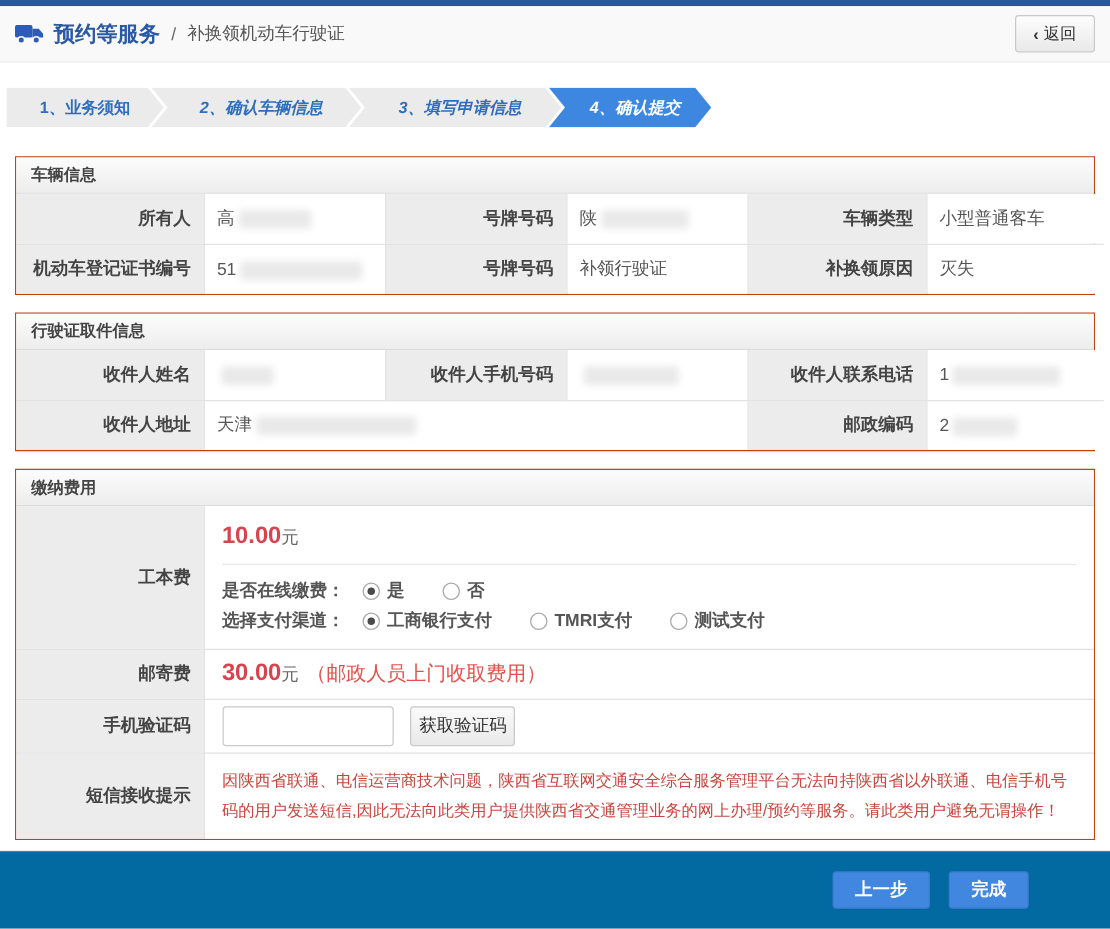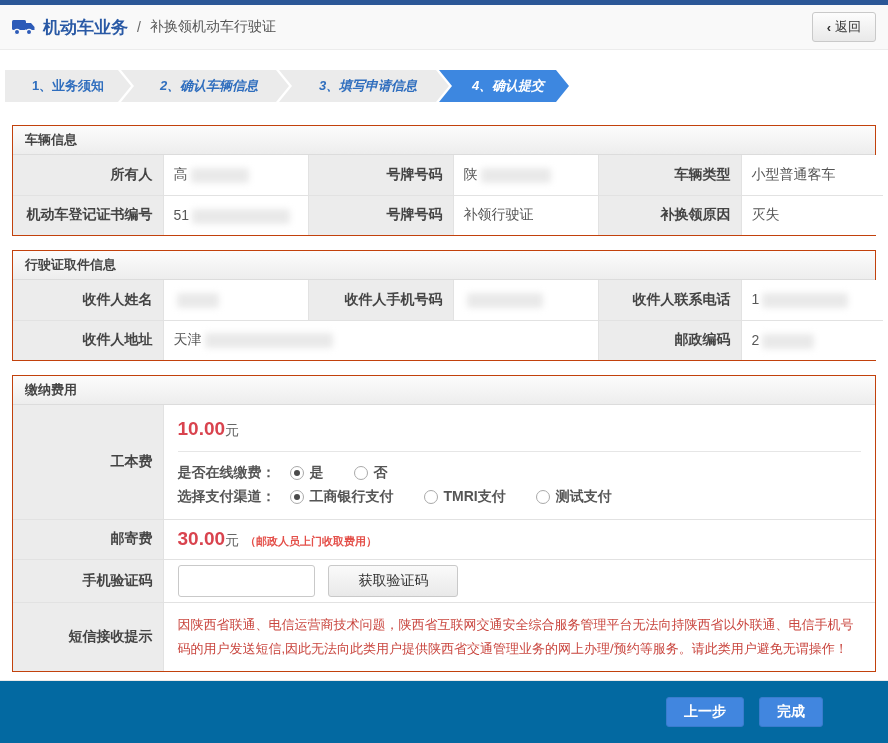--- a/index.html
+++ b/index.html
@@ -40,35 +40,35 @@
   table tr td:first-child { border-left:none; } table tr td:last-child { border-right:none; }
   table tr:first-child td { border-top:none; } table tr:last-child td { border-bottom:none; }
   td.lbl { background:#ececec; text-align:right; color:#444; font-weight:bold; }
   td.val { background:#fff; color:#555; text-align:left; }
 
   .redact { display:inline-block; height:15px; background:#e9e9e9; filter:blur(3px);
     border-radius:3px; vertical-align:middle; margin-left:3px; }
 
   .fee-amount { color:#d9434e; font-size:19px; font-weight:bold; }
   .fee-unit { color:#666; font-size:14px; }
-  .fee-note { color:#e4504a; font-size:11px; margin-left:6px;font-weight:bold; }
+  .fee-note { color:#e4504a; font-size:16px; margin-left:6px; }
   .fee-cell { padding:12px 14px; }
   .fee-divider { border-top:1px solid #e6e6e6; margin:11px 0 12px; }
 
   .radio-row { display:flex; align-items:center; gap:8px; margin-top:6px; color:#555;font-weight:bold; }
   .radio-q { min-width:104px; }
   .radio-opt { display:flex; align-items:center; gap:6px; margin-right:22px; cursor:pointer; }
   .radio { width:14px; height:14px; border:1px solid #a9a9a9; border-radius:50%;
     background:#fff; position:relative; display:inline-block; flex:none; }
   .radio.checked::after { content:''; position:absolute; left:3px; top:3px; right:3px; bottom:3px;
     background:#4a4a4a; border-radius:50%; }
 
   .captcha-input { width:137px; height:32px; border:1px solid #c9c9c9; border-radius:3px;
     padding:0 8px; font-size:14px; margin-right:10px; vertical-align:middle; }
-  .captcha-btn { height:32px; padding:0 29px; background:linear-gradient(#fafafa,#e9e9e9);
+  .captcha-btn { height:32px; padding:0 6px; background:linear-gradient(#fafafa,#e9e9e9);
     border:1px solid #c9c9c9; border-radius:3px; font-size:14px; color:#333; cursor:pointer;
     vertical-align:middle; }
 
   .notice-cell { padding:10px 14px; }
   .notice-text { color:#c9453e; font-size:13px; line-height:24px; }
 
   .footer { margin-top:8px; height:63px; background:#0369a1; border-top:1px solid #eaeaea;
     display:flex; align-items:center; justify-content:flex-end; padding-right:65px; gap:15px; }
   .btn-blue { background:#4186df; border:1px solid #3a7ccd; color:#fff; font-size:14px;
     font-weight:bold; border-radius:3px; height:30px; padding:0 17px; cursor:pointer; }
@@ -81,21 +81,21 @@
 <div class="topbar"></div>
 
 <div class="header">
   <div class="header-left">
     <svg class="truck-icon" viewBox="0 0 24 18">
       <rect x="0" y="2" width="14" height="10" rx="1.5" fill="#2d5bb8"></rect>
       <path d="M14 5 h5 l3.5 4 v3 h-8.5 z" fill="#2d5bb8"></path>
       <circle cx="5" cy="14" r="2.6" fill="#2d5bb8" stroke="#f9f9f9" stroke-width="1.2"></circle>
       <circle cx="17" cy="14" r="2.6" fill="#2d5bb8" stroke="#f9f9f9" stroke-width="1.2"></circle>
     </svg>
-    <span class="app-title">机动车业务</span>
+    <span class="app-title">预约等服务</span>
     <span class="crumb-sep">/</span>
     <span class="page-title">补换领机动车行驶证</span>
   </div>
   <button class="back-btn">
     <span class="back-chevron">‹</span>
     <span>返回</span>
   </button>
 </div>
 
 <div class="steps">

